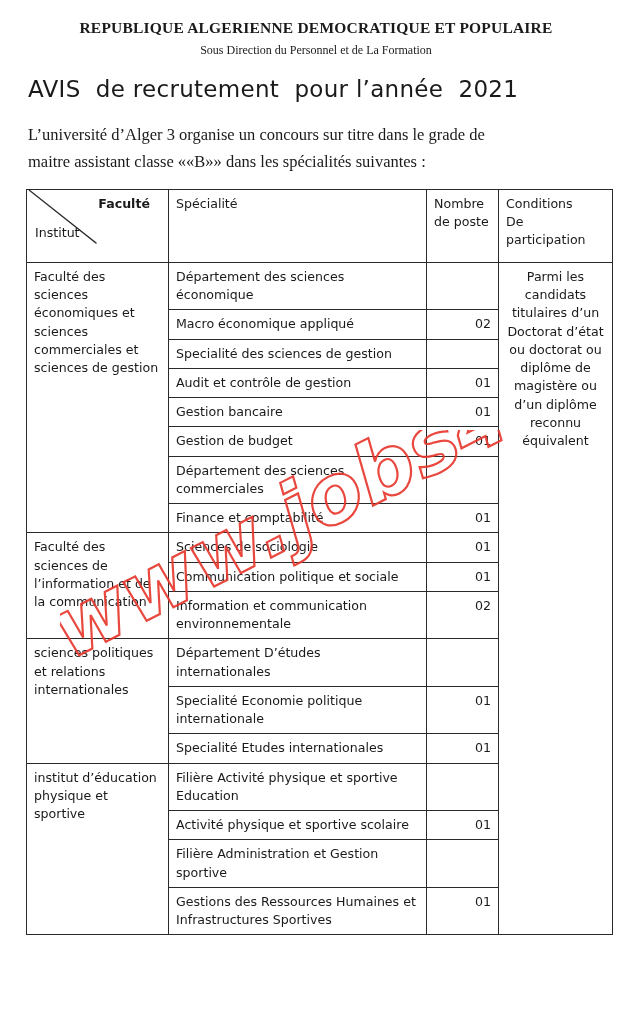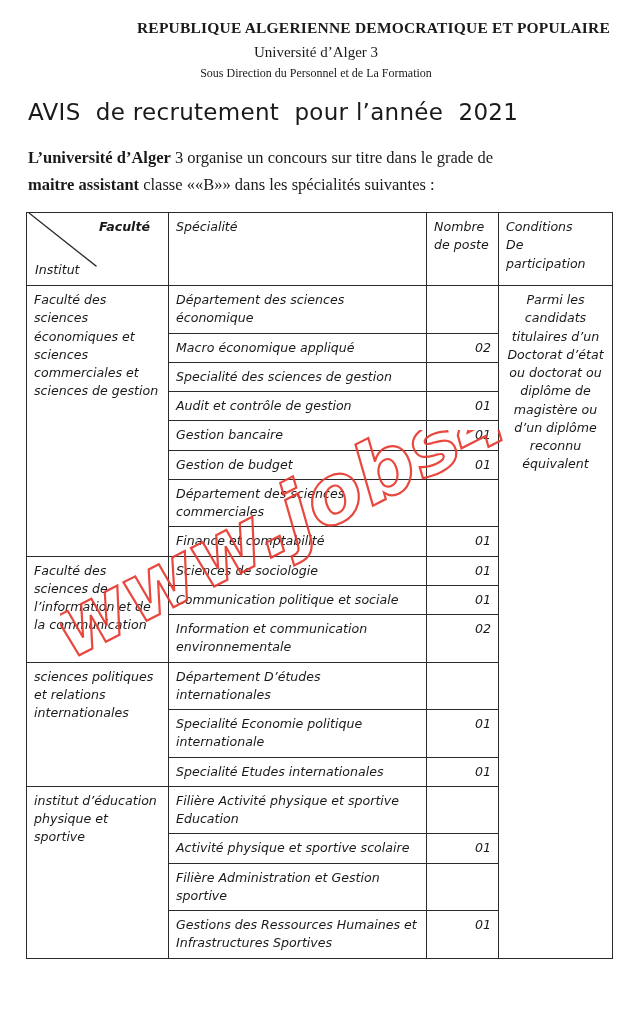--- a/index.html
+++ b/index.html
@@ -26,21 +26,20 @@
   
   .header {
     text-align: center;
     line-height: 1.35;
   }
   .hdr-line1 {
     font-family: "Liberation Serif", serif;
     font-weight: bold;
     font-size: 15.5px;
     letter-spacing: 0.2px;
-    text-align: right;
   }
   .hdr-line2 {
     font-size: 15px;
     margin-top: 3px;
   }
   .hdr-line3 {
     font-size: 15px;
     margin-top: 3px;
   }
   .hdr-line4 {
@@ -58,29 +57,28 @@
     white-space: pre;
   }
 
   
   .intro {
     margin-top: 20px;
     margin-left: 6px;
     font-size: 16.5px;
     line-height: 1.6;
   }
-  .intro b { font-weight: bold; }
+  .intro b { font-weight: normal; }
 
   
   .tbl-wrap {
     margin-top: 14px;
     margin-left: 4px;
     width: 586px;
     position: relative;
-    font-style: italic;
   }
   table.main {
     border-collapse: collapse;
     width: 100%;
     table-layout: fixed;
     font-family: "DejaVu Sans", sans-serif;
     font-size: 12.6px;
   }
   table.main td, table.main th {
     border: 1px solid #2a2a2a;
@@ -107,21 +105,21 @@
   .head-diag .fac {
     position: absolute;
     right: 18px;
     top: 5px;
     font-size: 12.6px;
     font-weight: bold;
   }
   .head-diag .inst {
     position: absolute;
     left: 8px;
-    bottom: 6px;
+    bottom: 20px;
     font-size: 12.6px;
   }
   .head-diag svg {
     position: absolute;
     left: 0; top: 0;
     width: 100%; height: 100%;
   }
   .cond-cell {
     vertical-align: middle;
     text-align: center;
@@ -145,21 +143,20 @@
   }
   .watermark svg { width: 100%; height: 100%; }
 </style>
 </head>
 <body>
 
 <div class="page">
 
   <div class="header">
     <div class="hdr-line1">REPUBLIQUE ALGERIENNE DEMOCRATIQUE ET POPULAIRE</div>
-    <div class="hdr-line3">Université d’Alger 3</div>
     <div class="hdr-line4">Sous Direction du Personnel et de La Formation</div>
   </div>
 
   <div class="avis-title">AVIS  de recrutement  pour l’année  2021</div>
 
   <div class="intro">
     <b>L’université d’Alger</b><span> 3 organise un concours sur titre dans le grade de </span><br>
     <b>maitre assistant</b><span> classe ««B»»  dans les spécialités suivantes :</span>
   </div>
 

